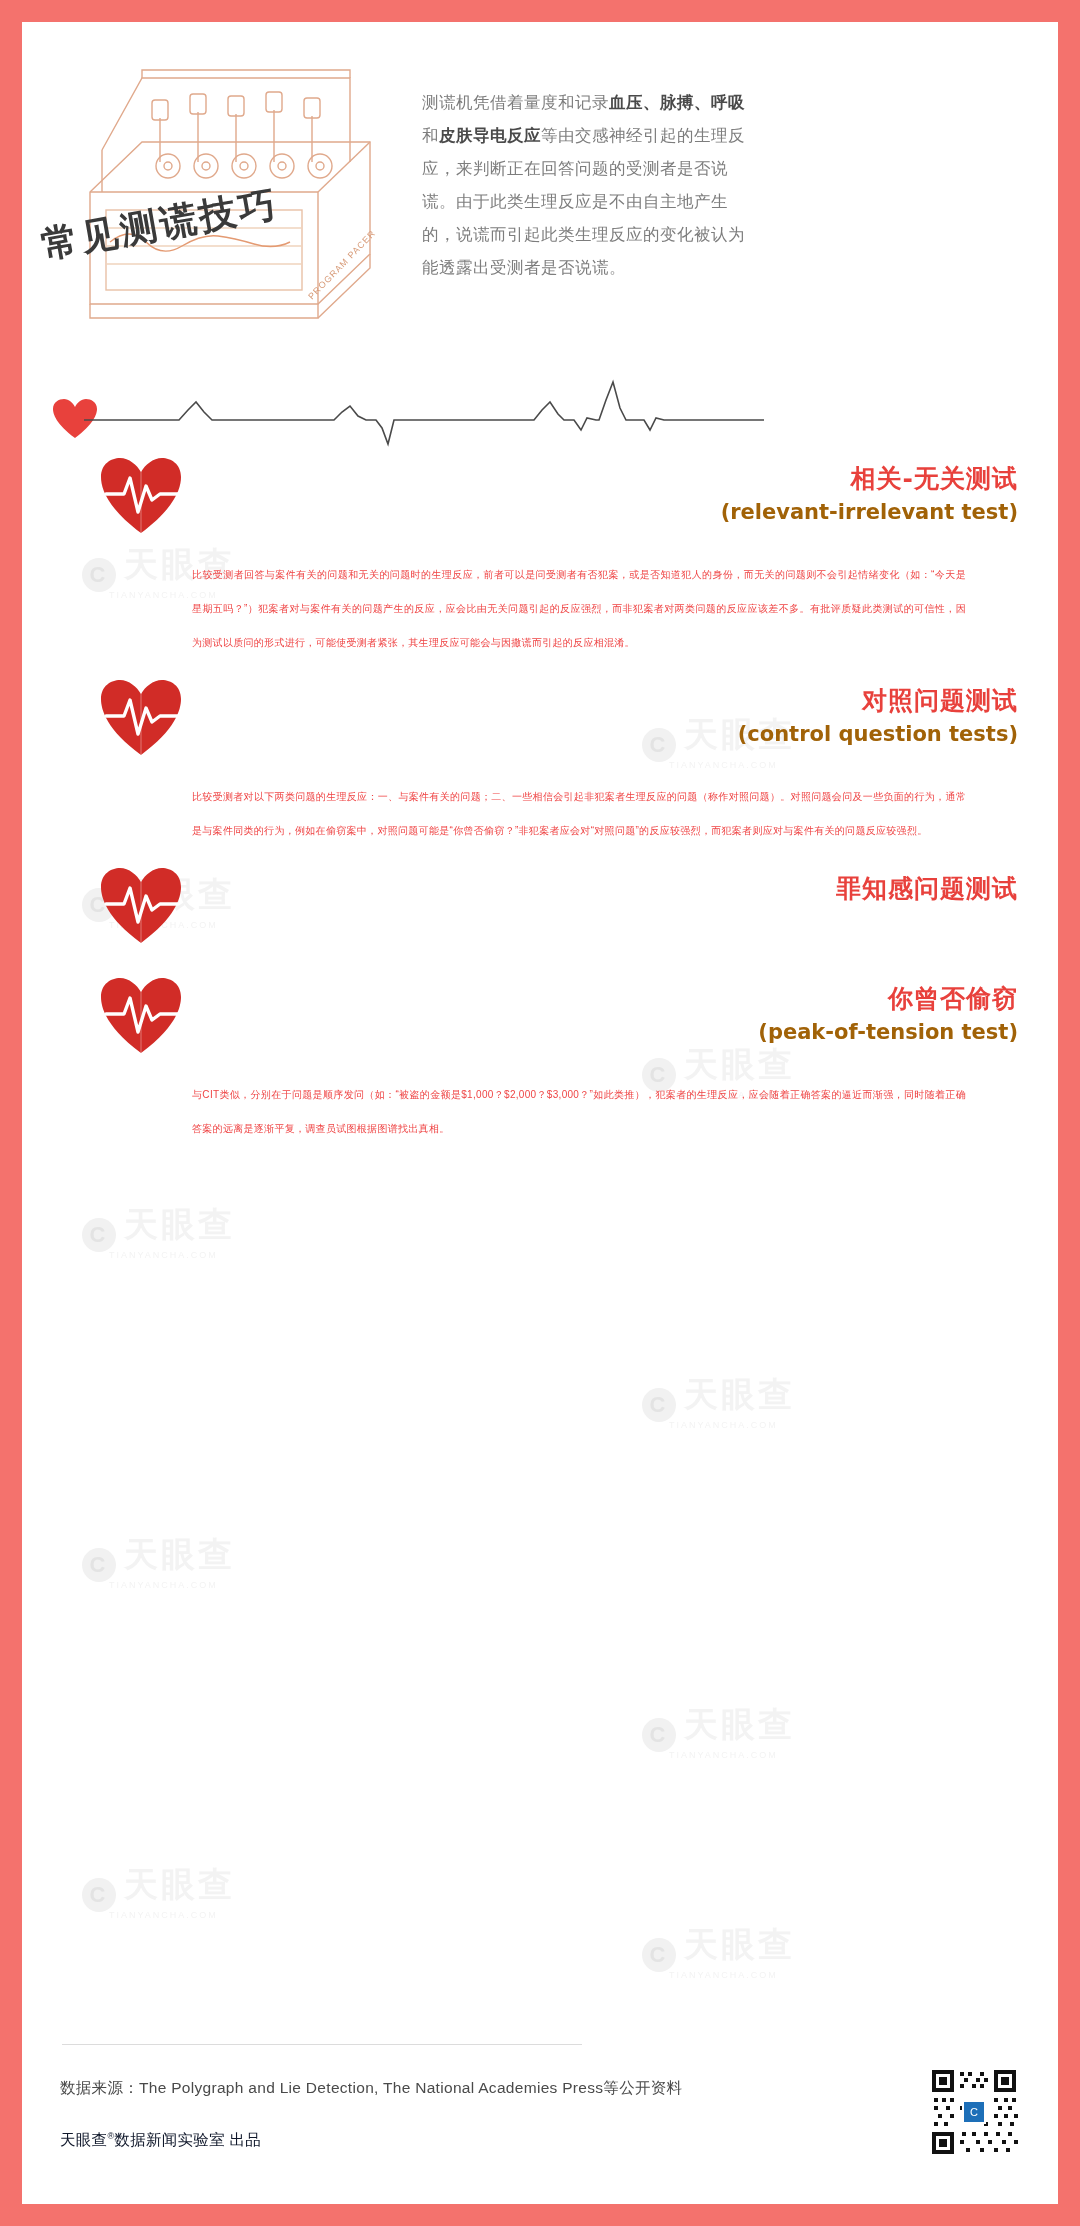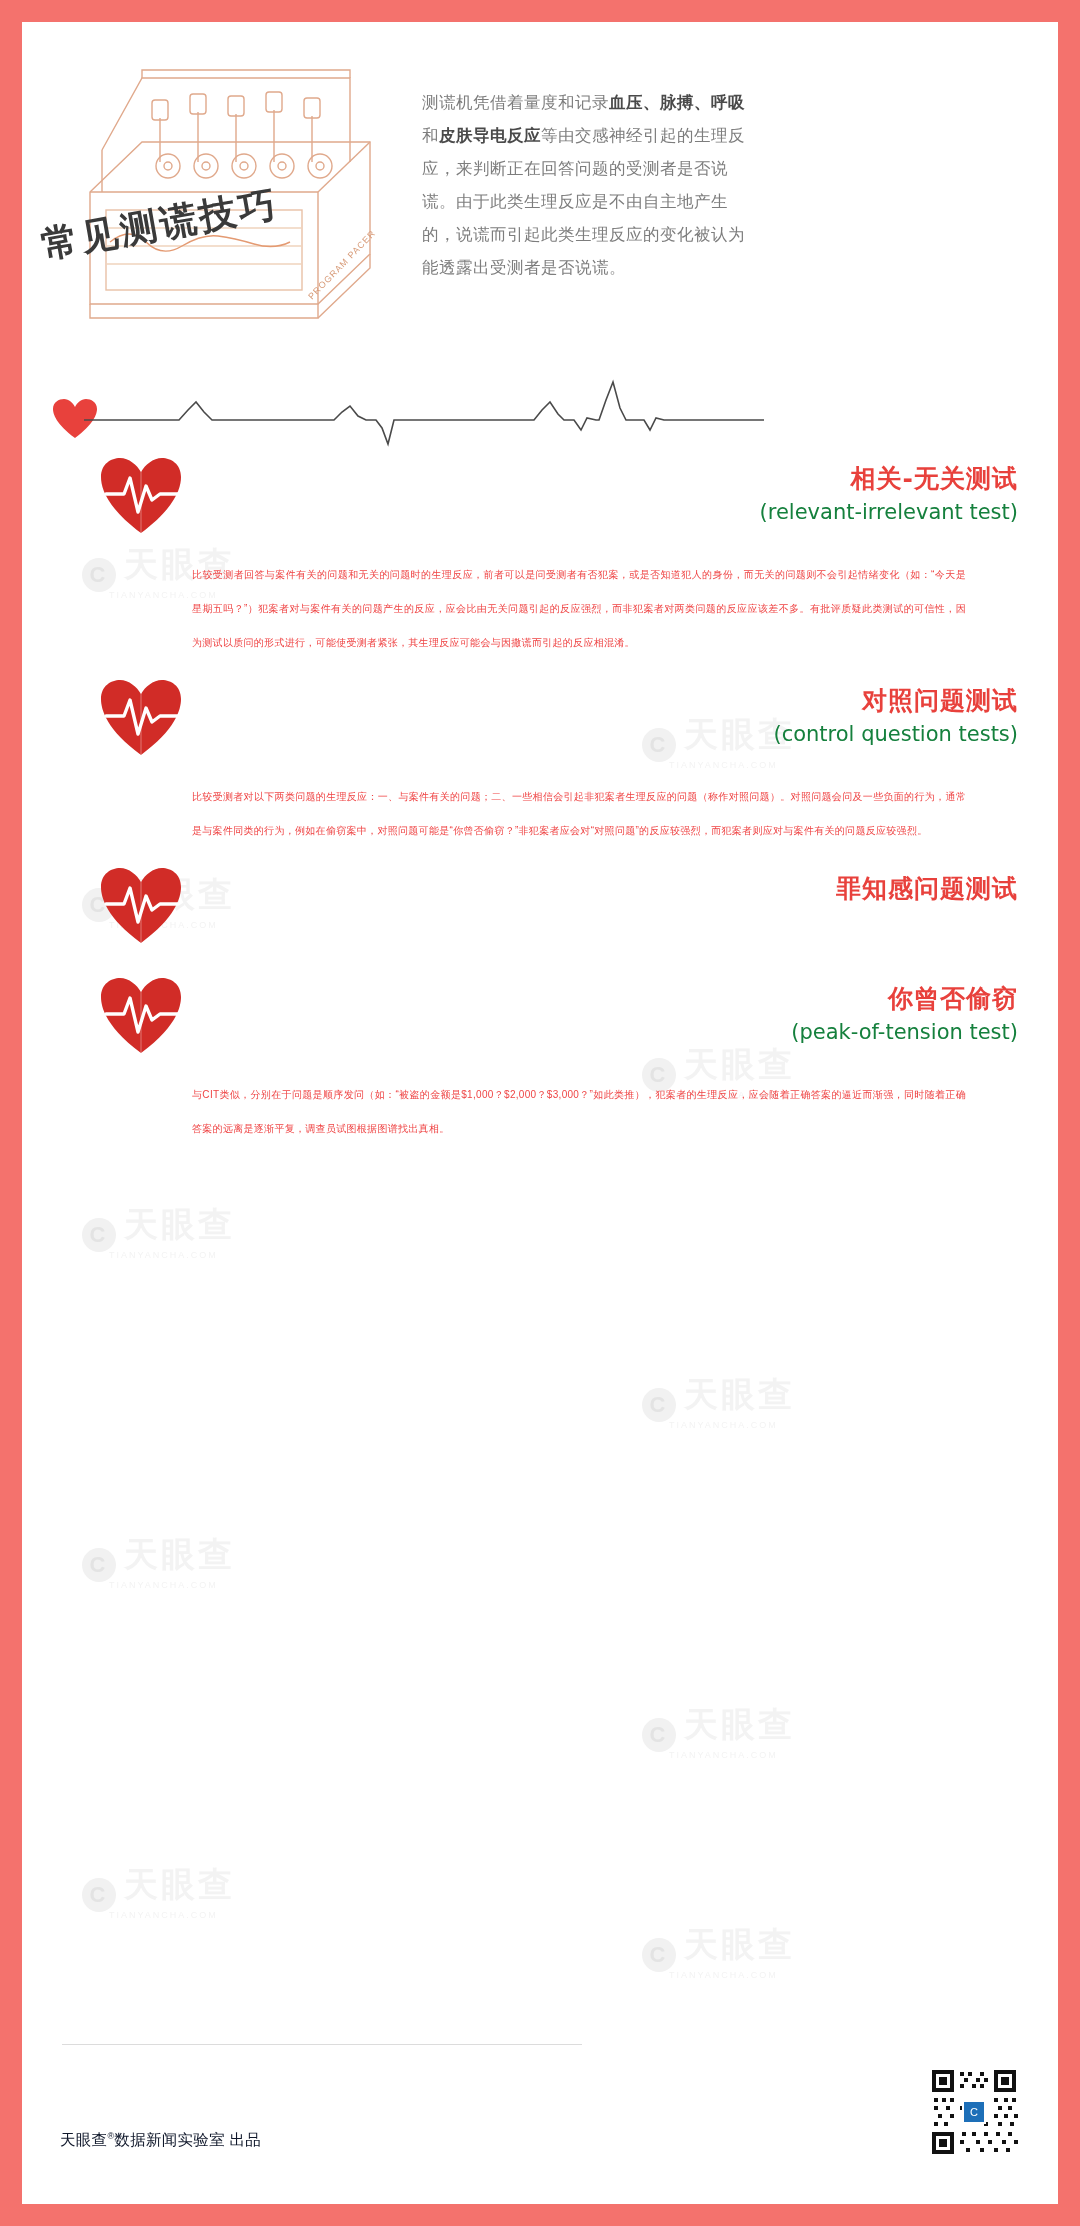--- a/index.html
+++ b/index.html
@@ -142,22 +142,22 @@
   .sec-title-cn {
     font-size: 25px;
     font-weight: bold;
     color: #e8413c;
     letter-spacing: 1px;
     line-height: 34px;
     font-family: "DejaVu Sans", sans-serif;
   }
   .sec-title-en {
     font-size: 21px;
-    font-weight: normal;
-    color: #15803d;
+    font-weight: bold;
+    color: #a16207;
     line-height: 32px;
     letter-spacing: 0px;
     font-family: "DejaVu Sans", sans-serif;
   }
   .sec-body {
     margin: 10px 0 0 130px;
     padding-right: 52px;
     font-size: 10px;
     line-height: 34px;
     color: #ef4444;
@@ -361,20 +361,21 @@
           </svg>
         </div>
         <div class="sec-title-cn">你曾否偷窃</div>
         <div class="sec-title-en">(peak-of-tension test)</div>
       </div>
       <div class="sec-body">与CIT类似，分别在于问题是顺序发问（如：“被盗的金额是$1,000？$2,000？$3,000？”如此类推），犯案者的生理反应，应会随着正确答案的逼近而渐强，同时随着正确答案的远离是逐渐平复，调查员试图根据图谱找出真相。</div>
     </div>
 
     <div class="footer">
       <div class="footer-rule"></div>
+      <div class="footer-line1">数据来源：The Polygraph and Lie Detection, The National Academies Press等公开资料</div>
       <div class="footer-line2"><span>天眼查</span><sup>®</sup><span>数据新闻实验室 出品</span></div>
       <div class="qr">
         <svg width="92" height="92" viewBox="0 0 92 92" shape-rendering="crispEdges">
           <rect width="92" height="92" fill="#ffffff"></rect>
           <g fill="#111111">
             <rect x="4" y="4" width="22" height="22"></rect>
               <rect x="8" y="8" width="14" height="14" fill="#ffffff"></rect>
               <rect x="11" y="11" width="8" height="8"></rect>
             <rect x="66" y="4" width="22" height="22"></rect>
               <rect x="70" y="8" width="14" height="14" fill="#ffffff"></rect>

